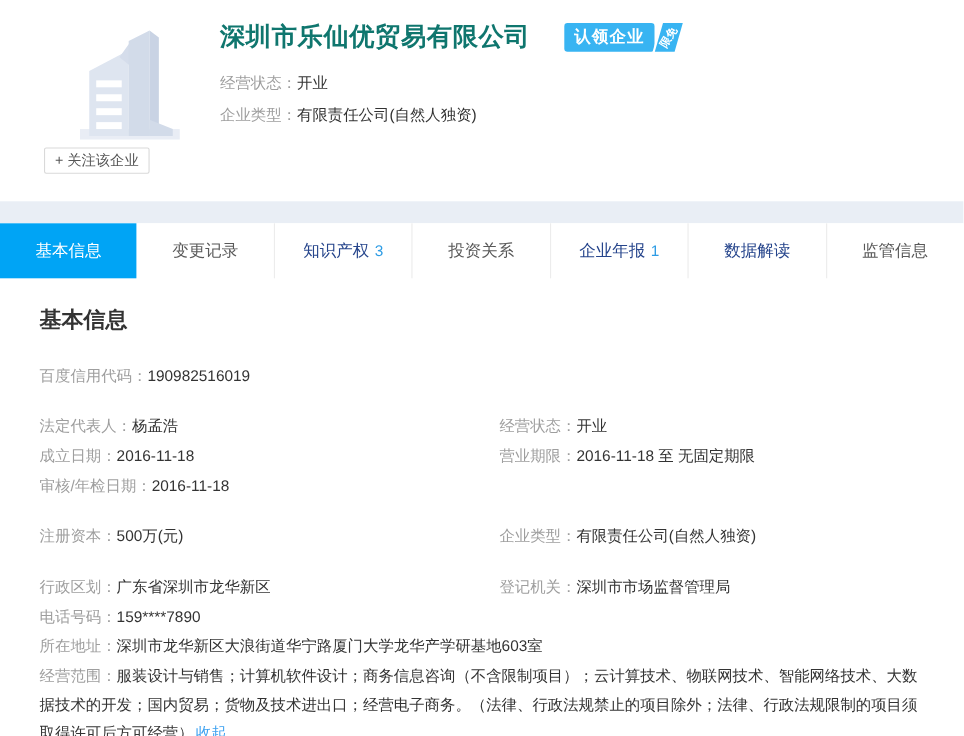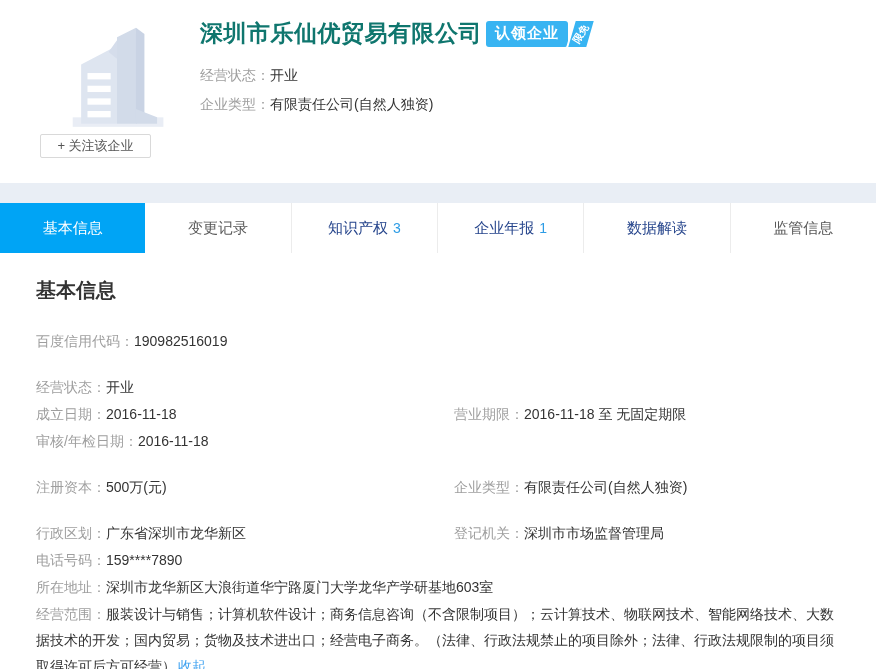--- a/index.html
+++ b/index.html
@@ -8,28 +8,28 @@
     width:876px; height:669px; overflow:hidden; position:relative;
     font-family:"Liberation Sans","DejaVu Sans",sans-serif;
     color:#333;
   }
 
   
   .header { height:183px; padding:14px 0 0 40px; display:flex; }
   .logo-col { width:160px; flex:0 0 160px; }
   .logo-box { width:118px; height:116px; margin-left:18px; }
   .follow-btn {
-    margin-top:4px; width:111px; height:24px; line-height:22px;
+    margin-top:4px; width:96px; height:24px; line-height:22px;
     border:1px solid #d9d9d9; border-radius:2px; background:#fff;
     font-size:13px; color:#555; text-align:center; cursor:pointer;
   }
   .head-main { padding-top:4px; }
   .title-row { display:flex; align-items:center; }
   .company-title { font-size:23px; font-weight:bold; color:#0f766e; letter-spacing:0.5px; }
-  .claim-badge { display:flex; align-items:center; margin-left:4px; cursor:pointer; }
+  .claim-badge { display:flex; align-items:center; margin-left:31px; cursor:pointer; }
   .claim-pill {
     background:#38b4f2; color:#fff; font-size:15px; font-weight:bold;
     padding:3px 9px 4px; border-radius:3px; letter-spacing:1px;
   }
   .claim-ribbon {
     width:22px; height:30px; margin-left:2px; background:#38b4f2;
     border:2px solid #fff; border-radius:2px; transform:skewX(-16deg);
     display:flex; align-items:center; justify-content:center;
   }
   .claim-ribbon span {
@@ -113,20 +113,23 @@
   <div class="tab active">
     <span>基本信息</span>
   </div>
   <div class="tab">
     <span>变更记录</span>
   </div>
   <div class="tab navy">
     <span>知识产权</span>
       <span class="count">3</span>
   </div>
+  <div class="tab">
+    <span>投资关系</span>
+  </div>
   <div class="tab navy">
     <span>企业年报</span>
       <span class="count">1</span>
   </div>
   <div class="tab navy">
     <span>数据解读</span>
   </div>
   <div class="tab">
     <span>监管信息</span>
   </div>
@@ -136,20 +139,23 @@
   <div class="section-title">基本信息</div>
 
   <div class="fields">
     <div class="frow">
       <div class="cell-right">
         <span class="lbl">百度信用代码：</span><span class="val">190982516019</span>
       </div>
     </div>
 
     <div class="frow group-gap">
+      <div class="cell-left">
+        <span class="lbl">法定代表人：</span><span class="val">杨孟浩</span>
+      </div>
       <div class="cell-right">
         <span class="lbl">经营状态：</span><span class="val">开业</span>
       </div>
     </div>
 
     <div class="frow">
       <div class="cell-left">
         <span class="lbl">成立日期：</span><span class="val">2016-11-18</span>
       </div>
       <div class="cell-right">

